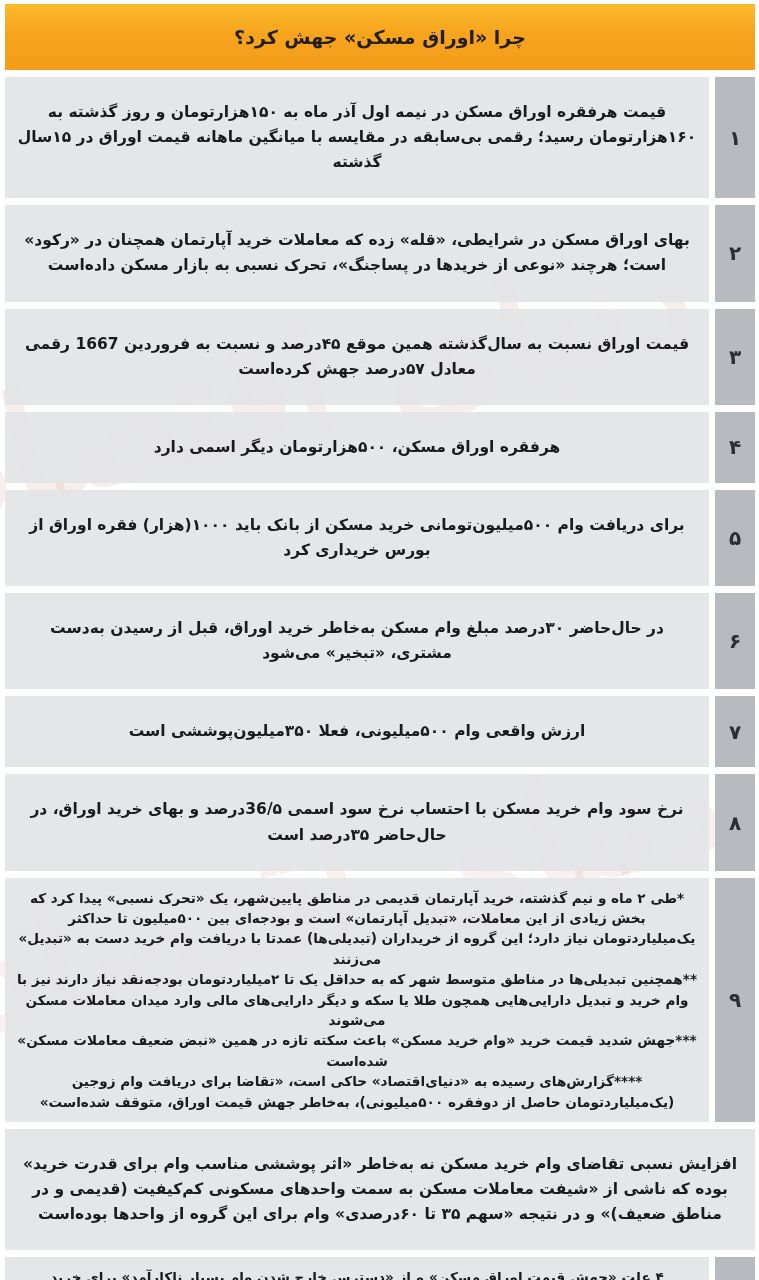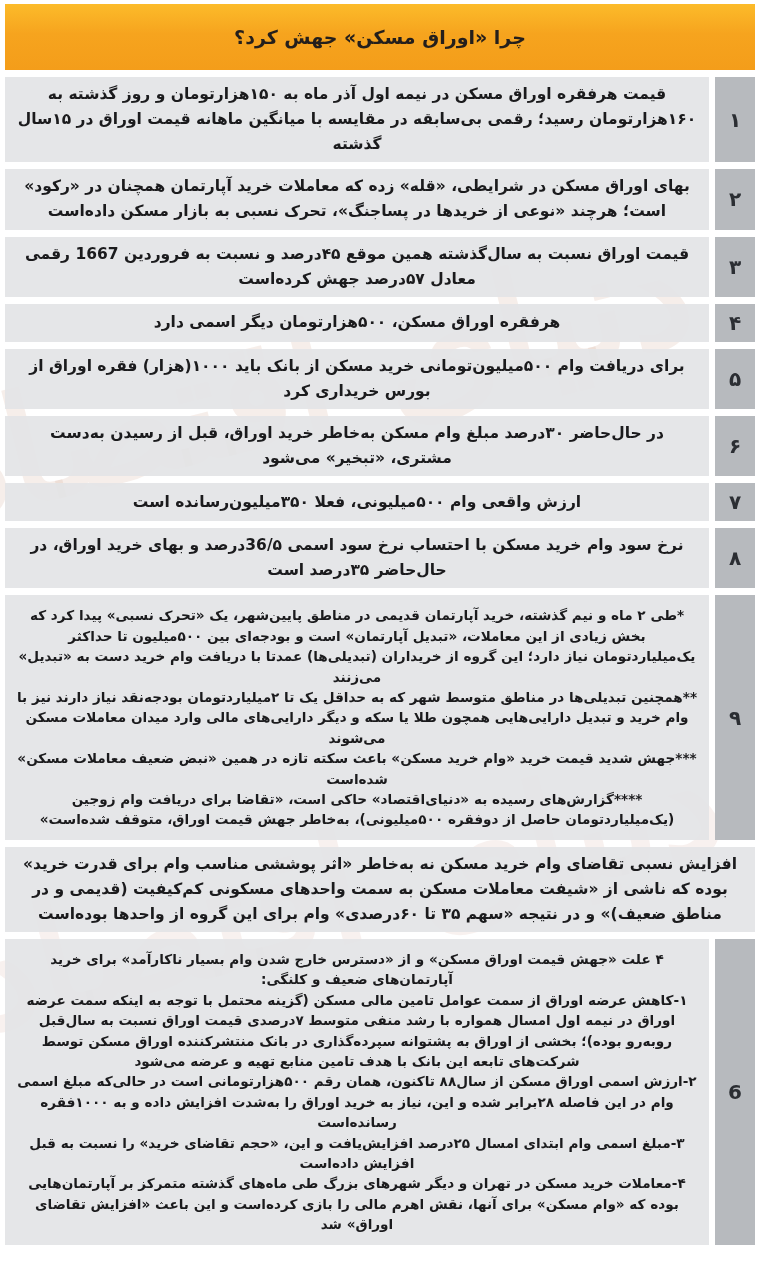--- a/index.html
+++ b/index.html
@@ -59,21 +59,21 @@
     color: #2b2e33;
   }
   .text-cell {
     flex: 1 1 auto;
     background: rgba(227, 228, 230, 0.93);
     color: #1b1b1d;
     font-weight: 700;
     font-size: 15.5px;
     line-height: 1.62;
     text-align: center;
-    padding: 5px 12px;
+    padding: 23px 12px;
     box-sizing: border-box;
     display: flex;
     align-items: center;
     justify-content: center;
     min-height: 38px;
     white-space: pre-line;
   }
   .row.dense .text-cell {
     font-size: 13.6px;
     line-height: 1.5;
@@ -146,21 +146,21 @@
       <div class="num-cell">
           <span>۶</span>
         </div>
       <div class="text-cell">در حال‌حاضر ۳۰درصد مبلغ وام مسکن به‌خاطر خرید اوراق، قبل از رسیدن به‌دست مشتری، «تبخیر» می‌شود</div>
     </div>
 
     <div class="row">
       <div class="num-cell">
           <span>۷</span>
         </div>
-      <div class="text-cell">ارزش واقعی وام ۵۰۰میلیونی، فعلا ۳۵۰میلیون‌رسانده است</div>
+      <div class="text-cell">ارزش واقعی وام ۵۰۰میلیونی، فعلا ۳۵۰میلیون‌پوششی است</div>
     </div>
 
     <div class="row">
       <div class="num-cell">
           <span>۸</span>
         </div>
       <div class="text-cell">نرخ سود وام خرید مسکن با احتساب نرخ سود اسمی 36/۵درصد و بهای خرید اوراق، در حال‌حاضر ۳۵درصد است</div>
     </div>
 
     <div class="row dense">

